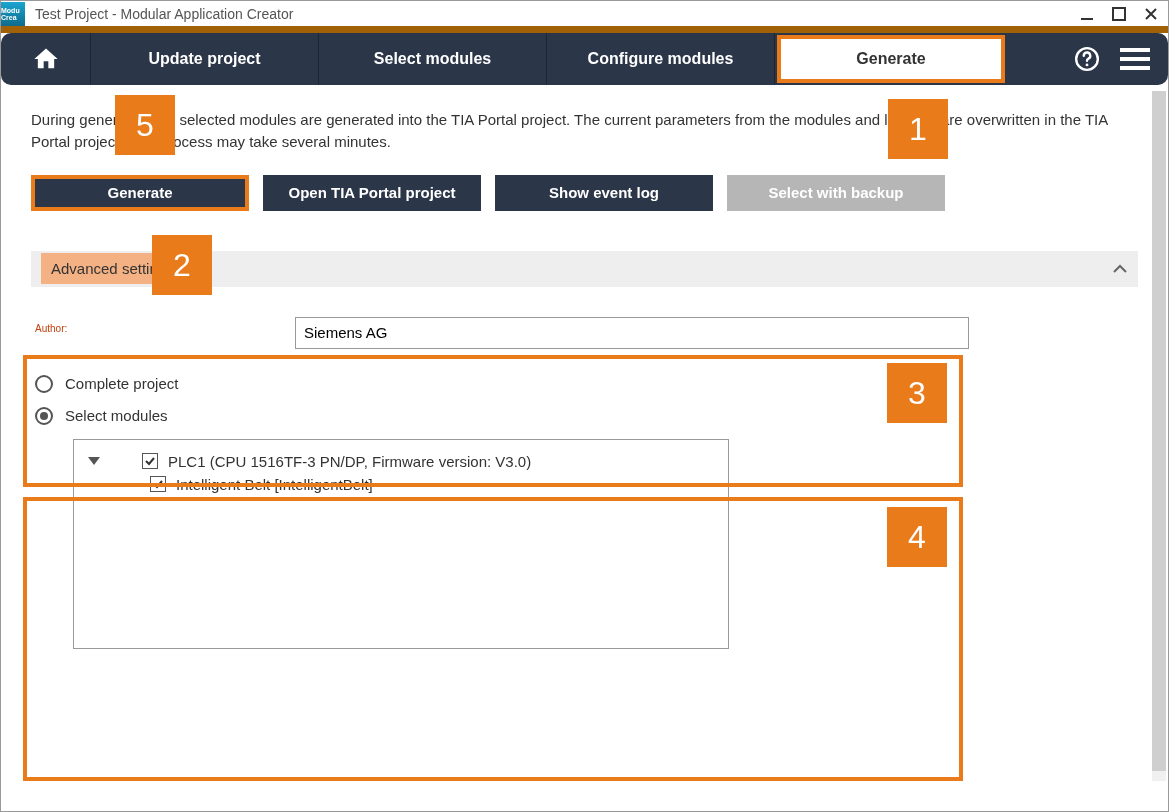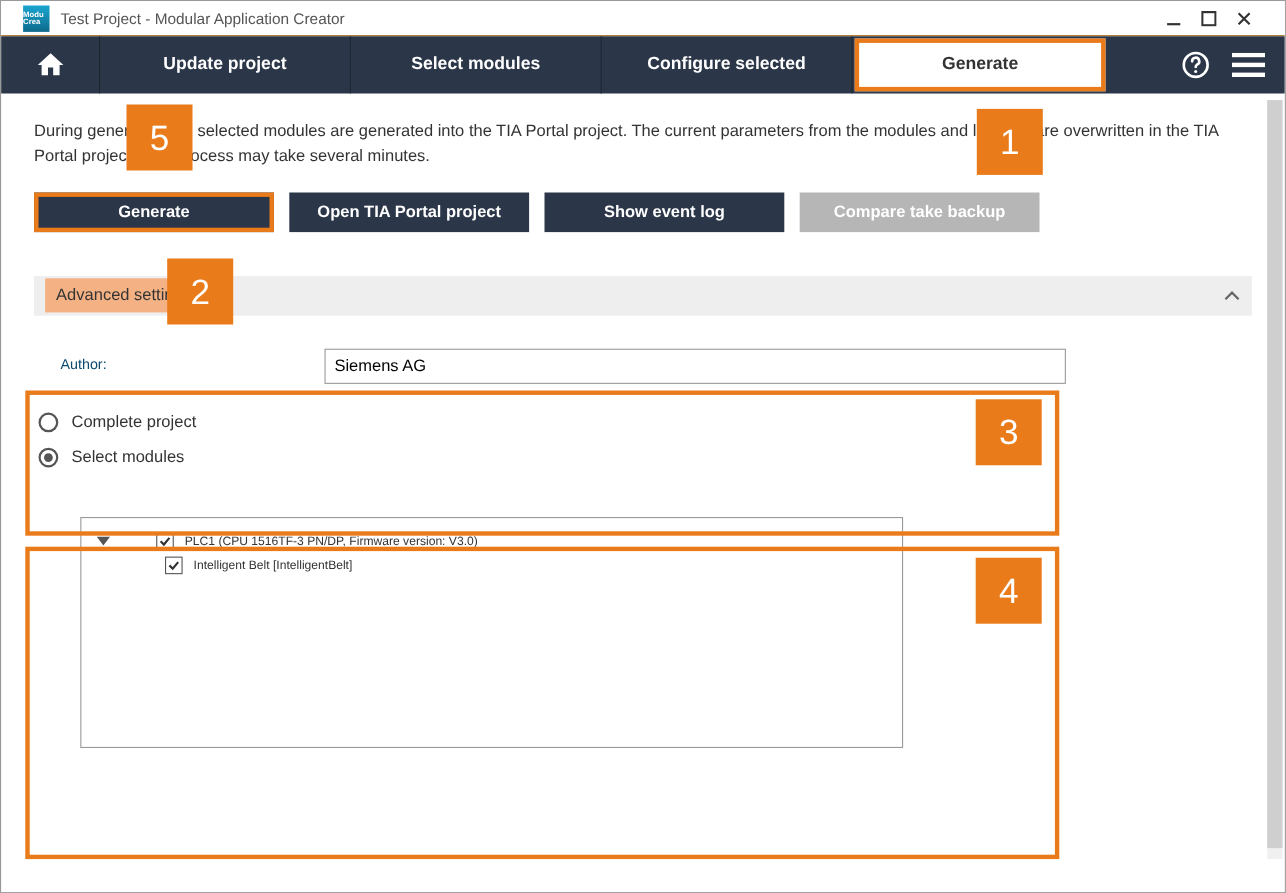--- a/index.html
+++ b/index.html
@@ -13,42 +13,43 @@
     border: 1px solid #999;
     position: relative;
     overflow: hidden;
   }
 
   
   .titlebar {
     height: 32px;
     display: flex;
     align-items: center;
-    padding: 0 20px;
+    padding: 0 0;
     background: #fff;
-    border-bottom: 1px solid #a16207;
+    border-bottom: 7px solid #a16207;
   }
   .app-logo {
     width: 24px; height: 24px;
     background: linear-gradient(180deg,#1aa5d0 0%, #0e6b8c 100%);
     margin-right: 10px;
     display:flex;align-items:center;justify-content:center;
     color:#fff;font-size:7px;font-weight:bold;line-height:1;
   }
   .titlebar-title { color:#555; font-size:14px; }
   .win-controls { margin-left:auto; display:flex; gap:14px; padding-right:8px; }
   .win-btn { width:18px; height:18px; display:flex; align-items:center; justify-content:center; color:#333; cursor:pointer; }
   .win-btn svg { width:14px; height:14px; }
 
   
   .navbar {
     background:#2b3648;
     height:52px;
     display:flex;
     align-items:stretch;
+    border-radius:10px;
   }
   .nav-home {
     width:90px;
     display:flex;align-items:center;justify-content:center;
     border-right:1px solid #1e2632;
   }
   .nav-home svg{width:28px;height:28px;fill:#fff;}
   .nav-tab {
     flex:0 0 228px;
     display:flex;align-items:center;justify-content:center;
@@ -89,36 +90,36 @@
   .accordion{
     background:#eee;height:36px;display:flex;align-items:center;
     padding:0 10px;margin-bottom:30px;position:relative;
   }
   .accordion-label{
     background:#f4b284;padding:7px 10px;font-size:15px;color:#333;
   }
   .accordion-chevron{margin-left:auto;color:#666;}
 
   .form-grid{display:grid;grid-template-columns:260px 1fr;row-gap:26px;align-items:start;padding:0 4px 10px 4px;}
-  .form-label{font-size:13px;color:#0c4a6e;padding-top:6px;margin-left:20px;}
+  .form-label{font-size:10px;color:#c2410c;padding-top:6px;}
   .text-input{
     width:674px;height:32px;border:1px solid #999;padding:4px 8px;font-size:15px;background:#fff;
   }
   .textarea{
     width:674px;height:118px;border:1px solid #999;padding:6px 8px;font-size:15px;background:#fff;resize:none;font-family:inherit;
   }
 
   .scope-wrap{display:flex;flex-direction:column;gap:14px;}
   .radio-row{display:flex;align-items:center;gap:12px;font-size:15px;}
   .radio-outer{width:18px;height:18px;border:2px solid #555;border-radius:50%;display:flex;align-items:center;justify-content:center;}
   .radio-inner{width:8px;height:8px;border-radius:50%;background:#555;}
 
   .tree-box{
-    width:748px;height:210px;border:1px solid #999;background:#fff;
-    margin-left:38px;padding:10px 14px;font-size:11px;margin-top:31px;
+    width:656px;height:210px;border:1px solid #999;background:#fff;
+    margin-left:38px;padding:10px 14px;font-size:15px;
   }
   .tree-row{display:flex;align-items:center;gap:10px;padding:3px 0;}
   .tree-row.child{padding-left:62px;}
   .tree-toggle{width:0;height:0;border-left:6px solid transparent;border-right:6px solid transparent;border-top:8px solid #555;margin-right:4px;}
   .checkbox{width:16px;height:16px;border:1.5px solid #555;display:flex;align-items:center;justify-content:center;}
   .checkbox svg{width:12px;height:12px;}
 
   
   .callout{
     position:absolute;width:60px;height:60px;background:#ea7b1a;color:#fff;
@@ -158,21 +159,21 @@
 </div>
 
 <div class="navbar">
   <div class="nav-home">
     <svg viewBox="0 0 24 24">
         <path d="M12 3 L2 12 H5 V20 H10 V14 H14 V20 H19 V12 H22 Z"></path>
       </svg>
   </div>
   <div class="nav-tab">Update project</div>
   <div class="nav-tab">Select modules</div>
-  <div class="nav-tab">Configure selected</div>
+  <div class="nav-tab">Configure modules</div>
   <div class="nav-tab active-tab">Generate</div>
   <div class="nav-spacer"></div>
   <div class="nav-icons">
     <svg class="help-icon" viewBox="0 0 24 24">
       <circle cx="12" cy="12" r="10" fill="none" stroke="#fff" stroke-width="2.2"></circle>
       <path d="M9 9 a3 3 0 1 1 4.2 2.7 c-1 .6-1.2 1-1.2 2" fill="none" stroke="#fff" stroke-width="2.2" stroke-linecap="round"></path>
       <circle cx="12" cy="17.5" r="1.3" fill="#fff"></circle>
     </svg>
     <svg class="menu-icon" viewBox="0 0 30 22">
       <rect x="0" y="0" width="30" height="4"></rect>
@@ -186,21 +187,21 @@
 <div class="fake-thumb"></div>
 
 <div class="content">
 
   <div class="desc">During generation the selected modules are generated into the TIA Portal project. The current parameters from the modules and libraries are overwritten in the TIA Portal project. This process may take several minutes.</div>
 
   <div class="action-row">
     <div class="action-btn highlighted">Generate</div>
     <div class="action-btn">Open TIA Portal project</div>
     <div class="action-btn">Show event log</div>
-    <div class="action-btn disabled">Compare take backup</div>
+    <div class="action-btn disabled">Select with backup</div>
   </div>
 
   <div class="accordion">
     <span class="accordion-label">Advanced settings</span>
     <span class="accordion-chevron">
       <svg width="16" height="10" viewBox="0 0 16 10">
           <path d="M2 8 L8 2 L14 8" fill="none" stroke="#666" stroke-width="2"></path>
         </svg>
     </span>
   </div>

